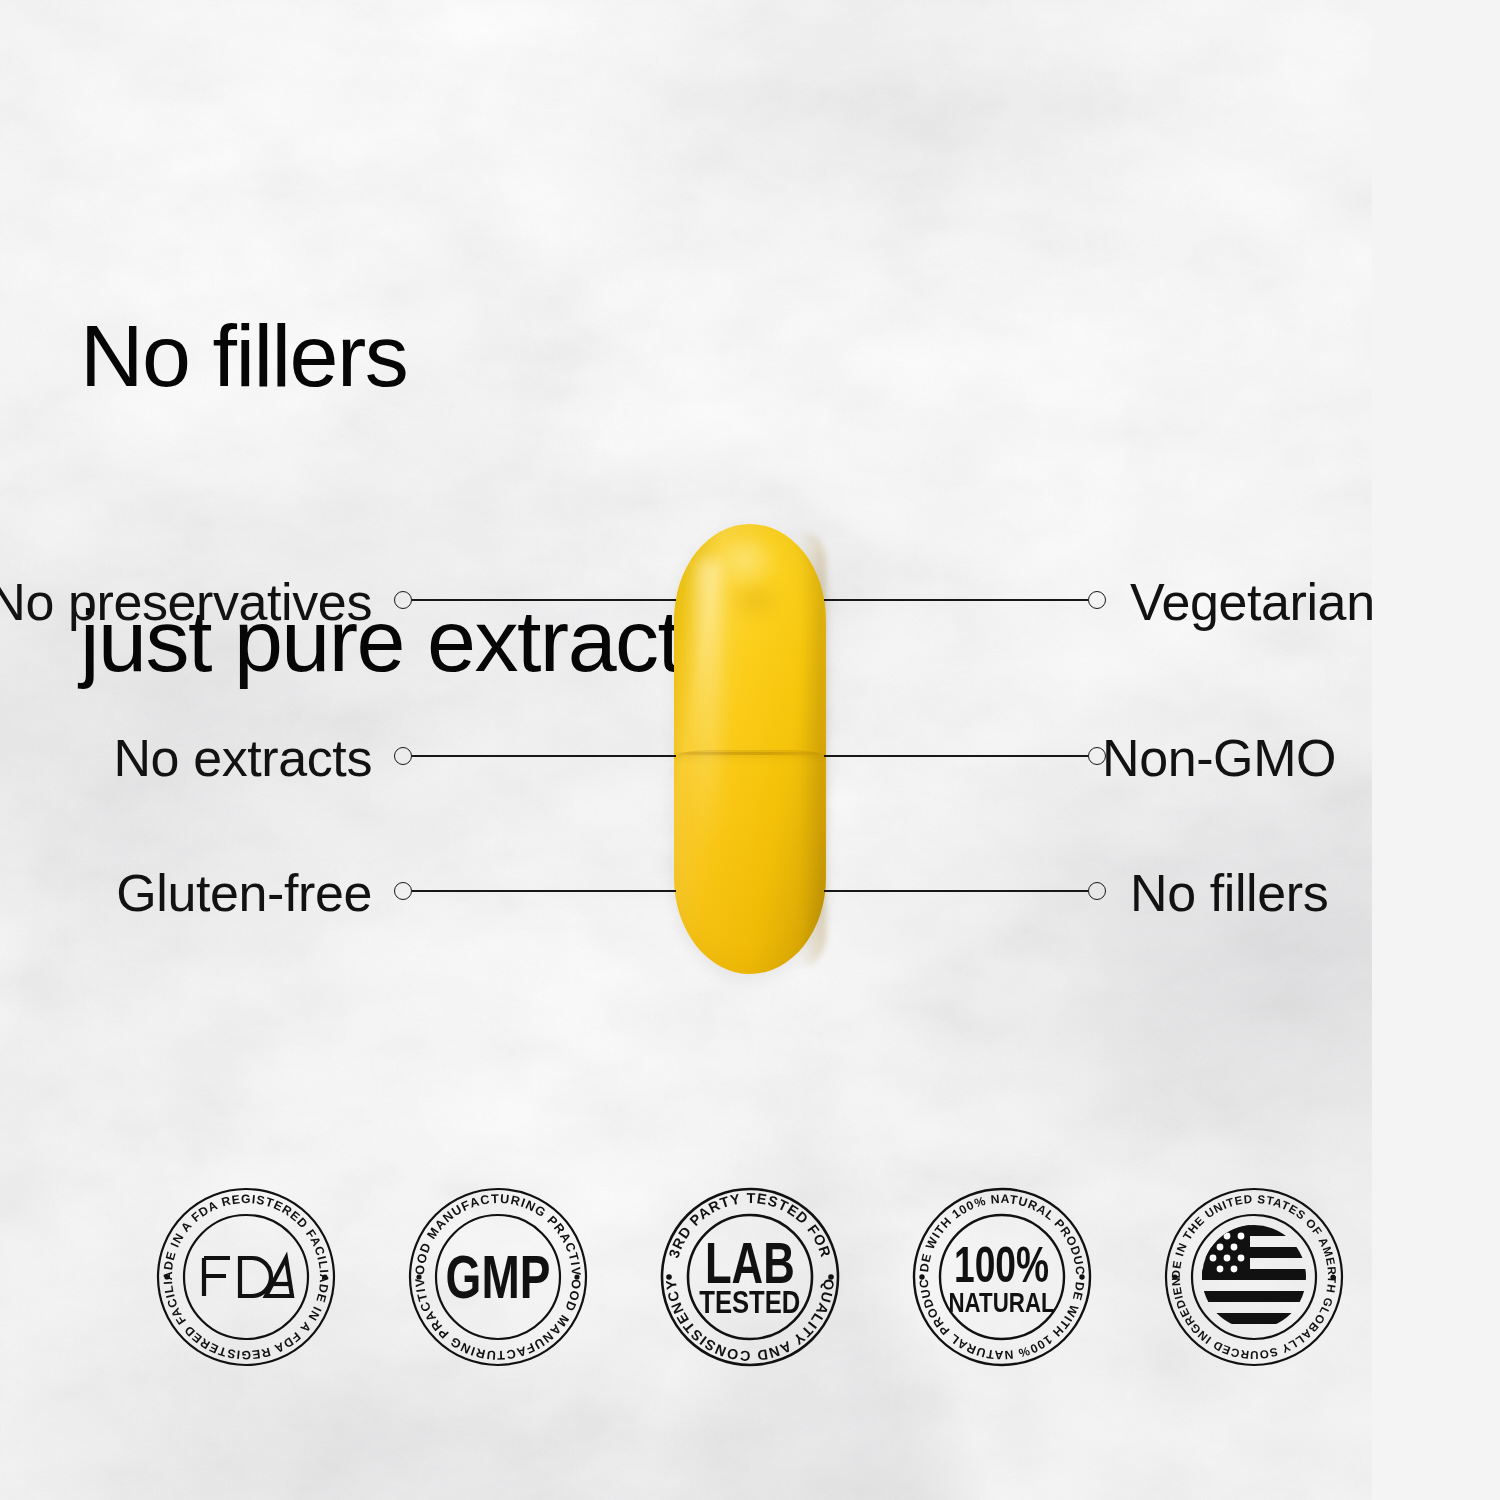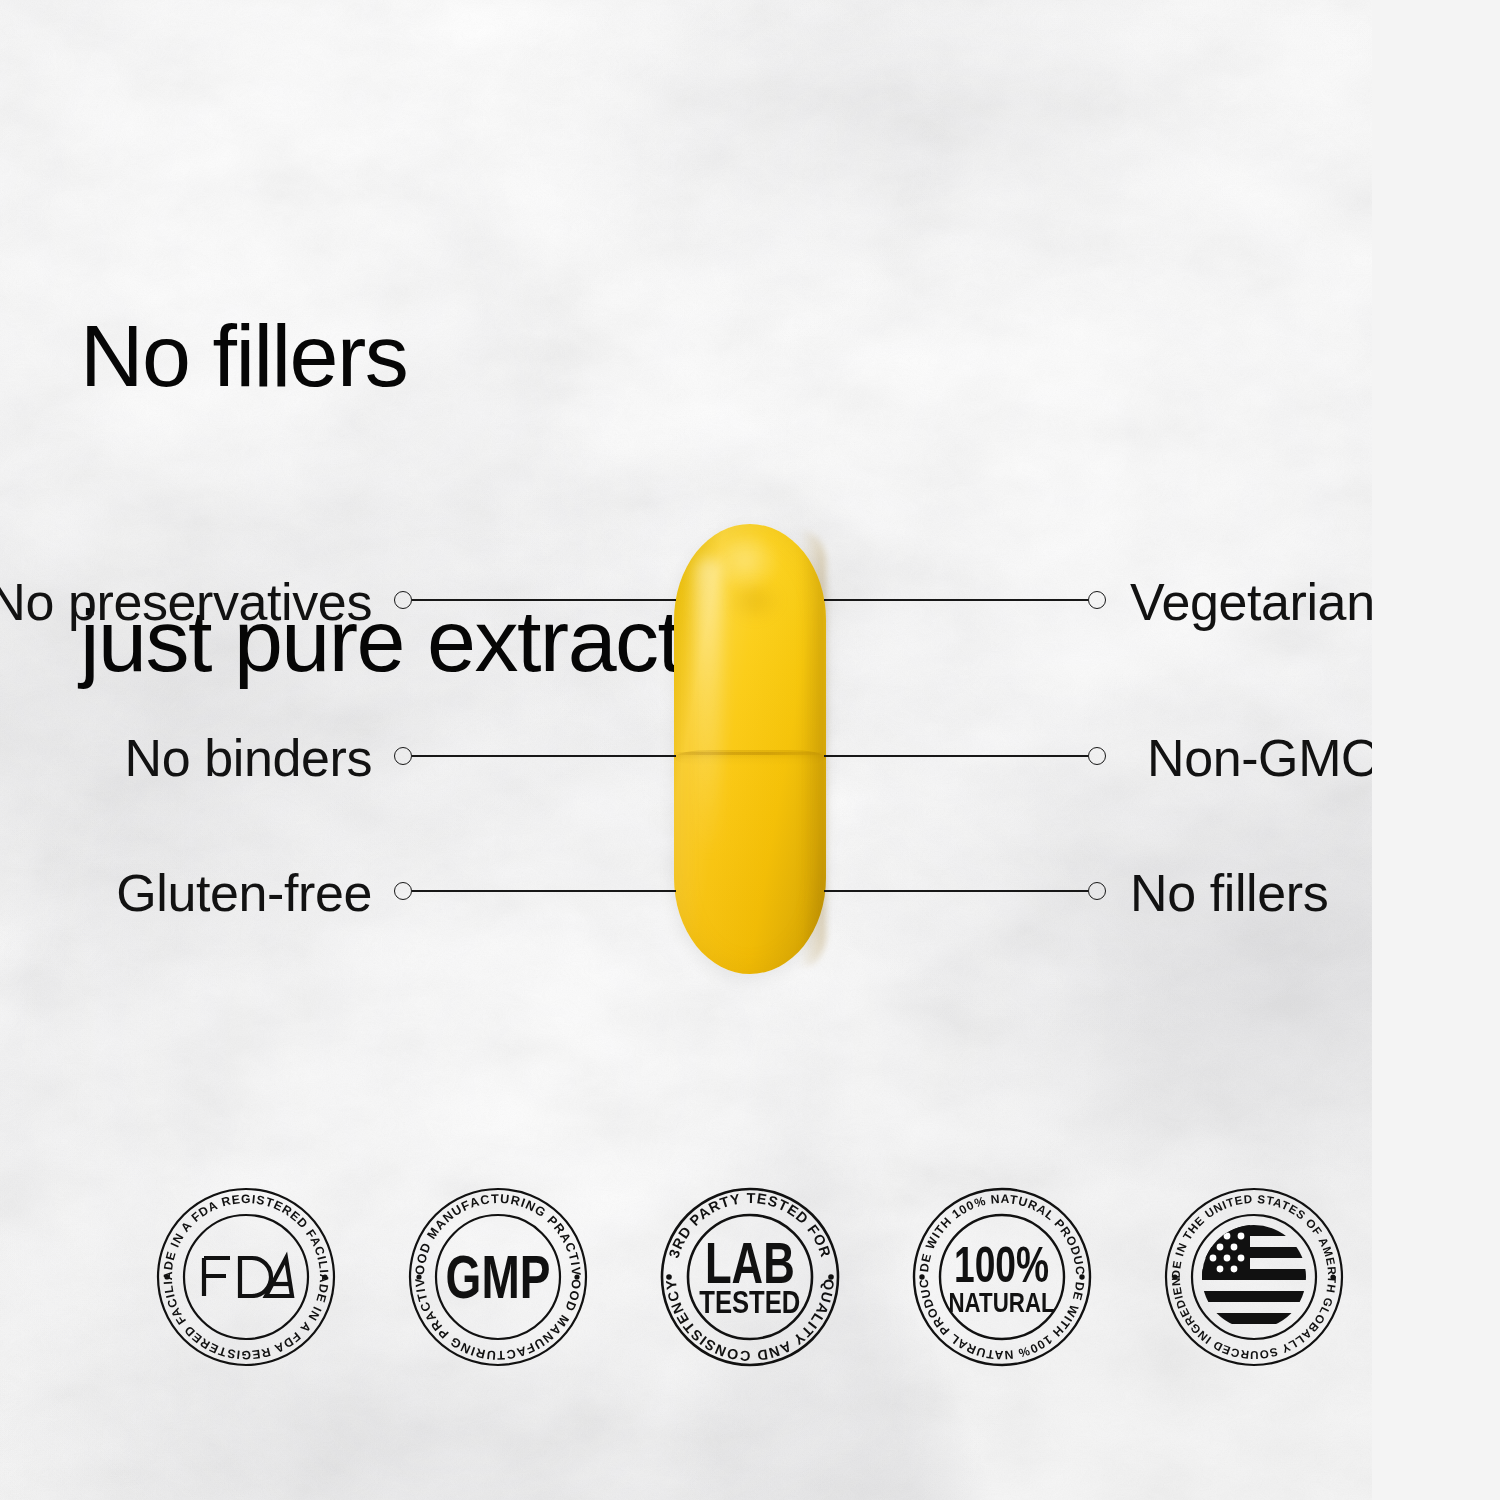--- a/index.html
+++ b/index.html
@@ -250,25 +250,25 @@
     <div class="feat-label left" style="left:372px">No preservatives</div>
 
     <div class="conn-line" style="left:824px; width:264px;"></div>
     <div class="conn-dot" style="left:1088px;"></div>
     <div class="feat-label right" style="left:1130px">Vegetarian</div>
   </div>
 
   <div class="connector-row" style="top:755px">
     <div class="conn-line" style="left:412px; width:264px;"></div>
     <div class="conn-dot" style="left:394px;"></div>
-    <div class="feat-label left" style="left:372px">No binders</div>
+    <div class="feat-label left" style="left:372px">No extracts</div>
 
     <div class="conn-line" style="left:824px; width:264px;"></div>
     <div class="conn-dot" style="left:1088px;"></div>
-    <div class="feat-label right" style="left:1147px">Non-GMO</div>
+    <div class="feat-label right" style="left:1102px">Non-GMO</div>
   </div>
 
   <div class="connector-row" style="top:890px">
     <div class="conn-line" style="left:412px; width:264px;"></div>
     <div class="conn-dot" style="left:394px;"></div>
     <div class="feat-label left" style="left:372px">Gluten-free</div>
 
     <div class="conn-line" style="left:824px; width:264px;"></div>
     <div class="conn-dot" style="left:1088px;"></div>
     <div class="feat-label right" style="left:1130px">No fillers</div>

